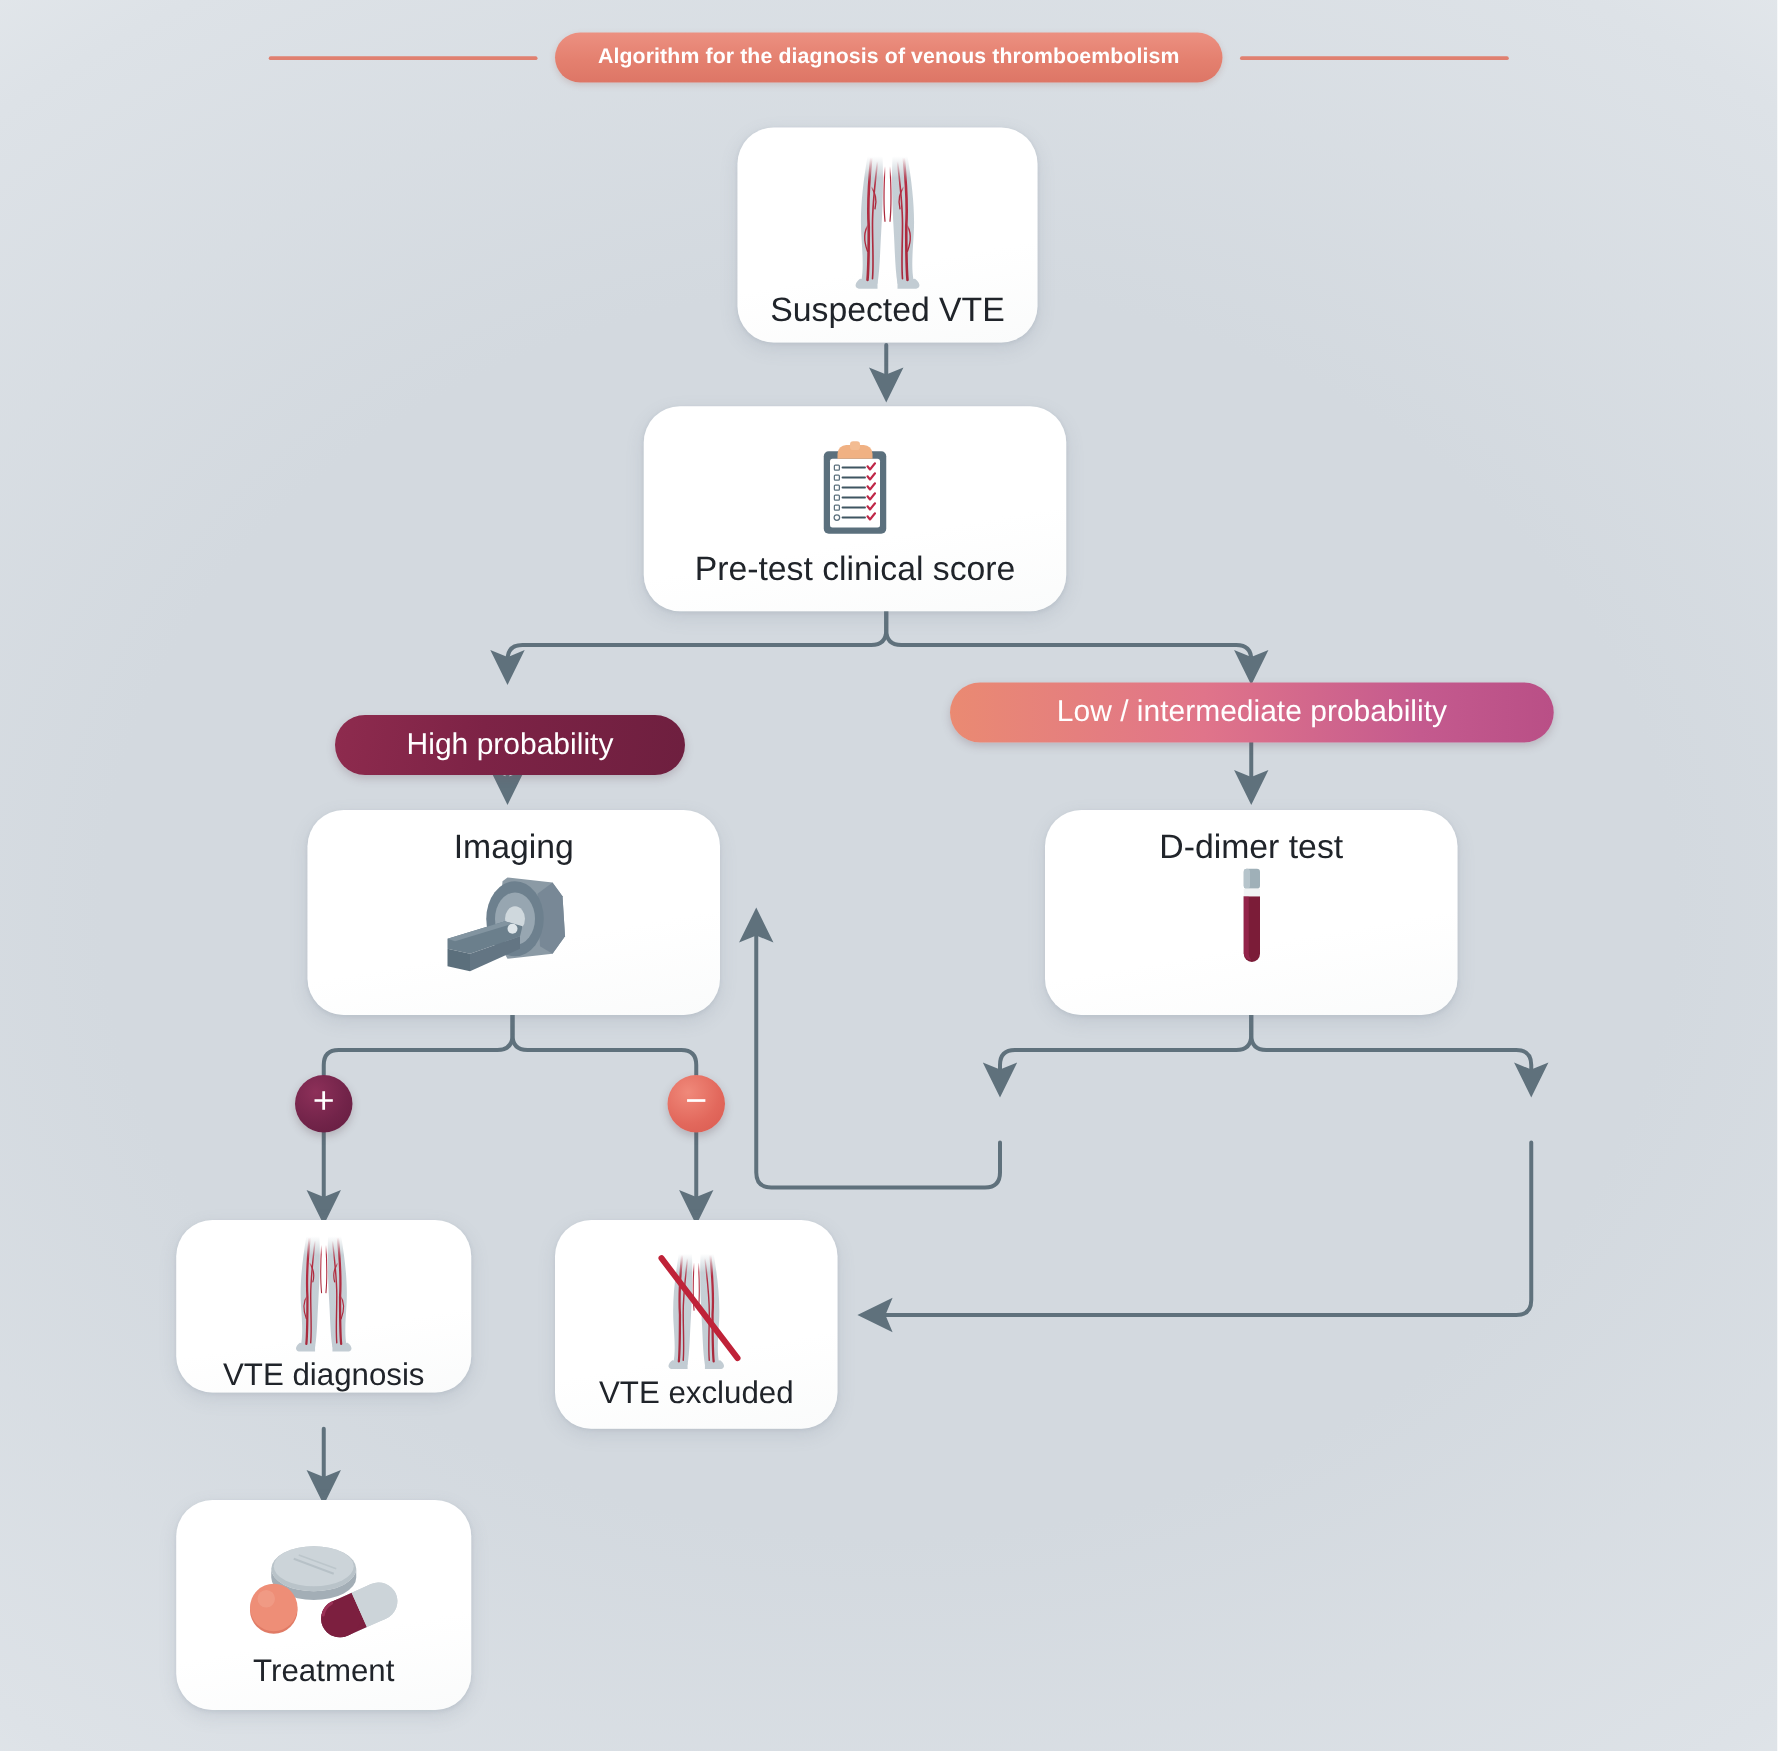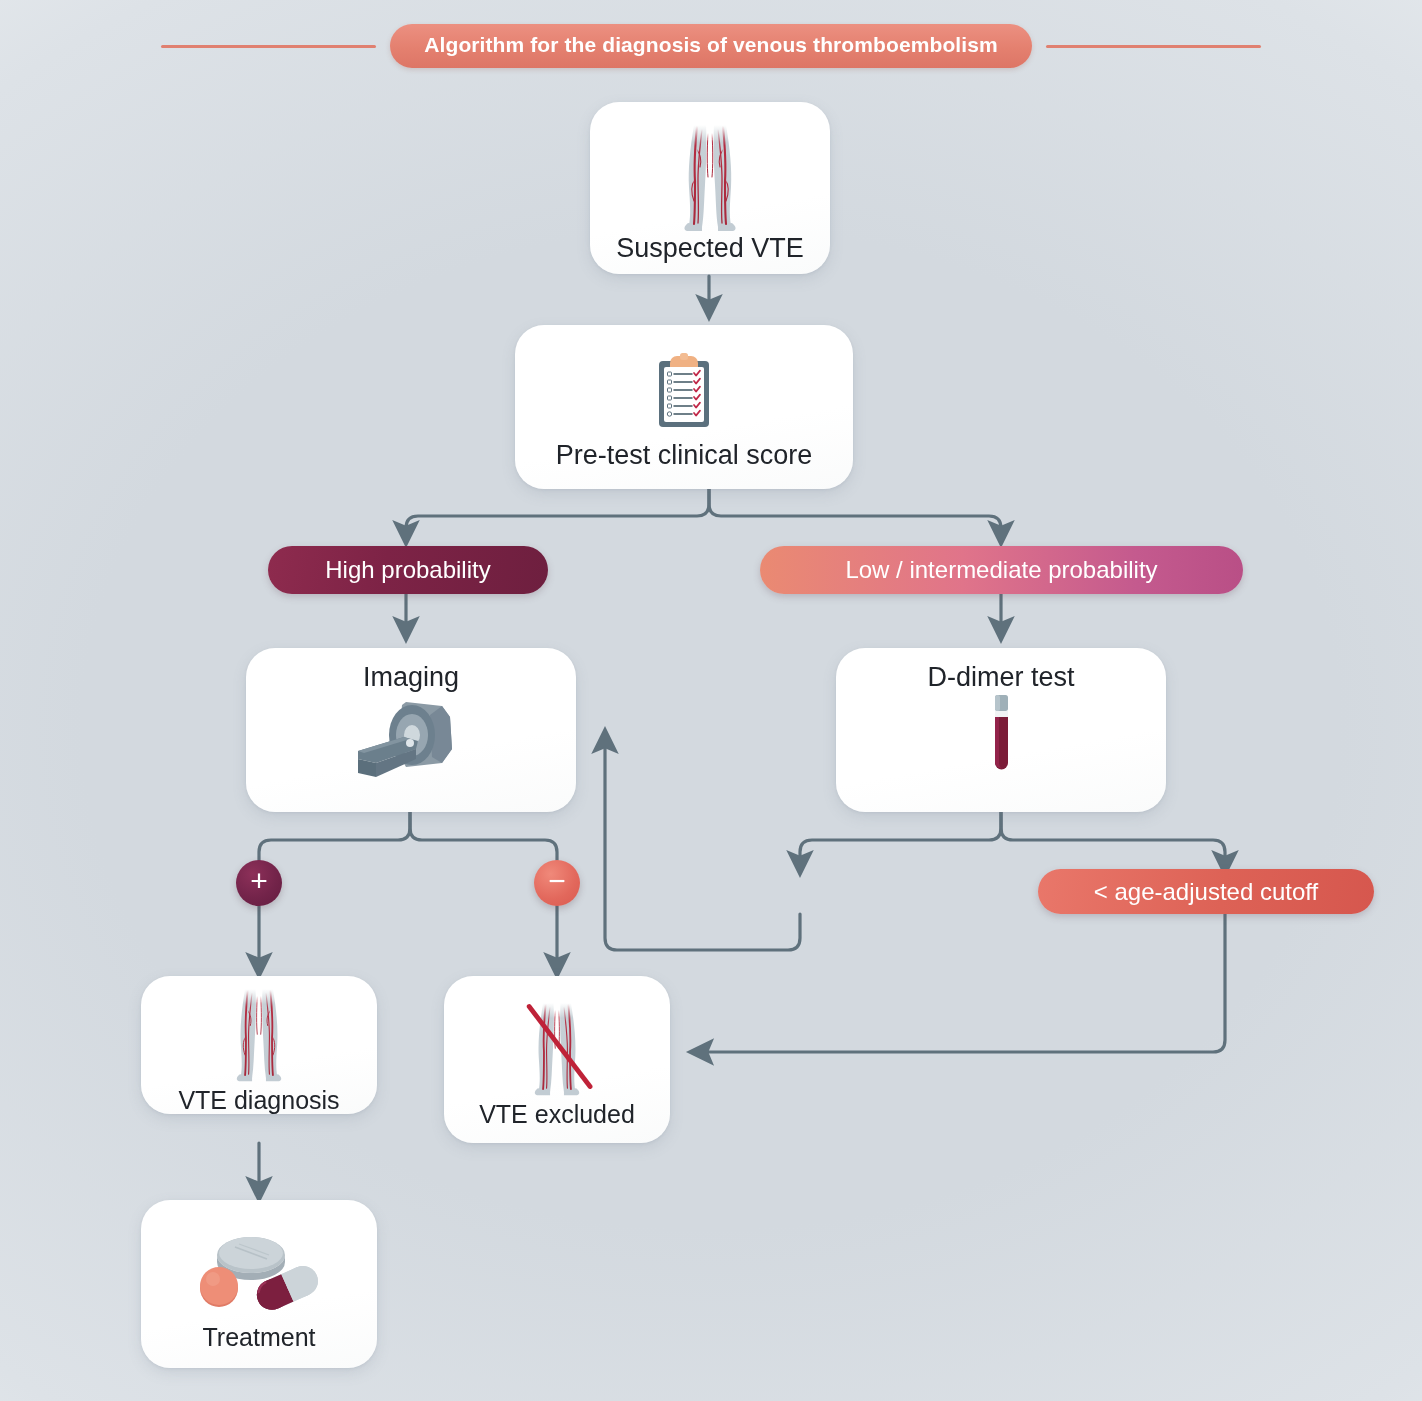--- a/index.html
+++ b/index.html
@@ -22,21 +22,21 @@
     display:flex;align-items:center;justify-content:center;gap:0;
   }
   .trule{height:3px;background:#e08070;border-radius:2px;}
   .trule.left{width:215px;margin-right:14px;}
   .trule.right{width:215px;margin-left:14px;}
   #title-pill{
     background:linear-gradient(180deg,#ec9081 0%,#e4806f 55%,#dd7666 100%);
     border-radius:28px;
     padding:9px 34px 11px;
     color:#ffffff;
-    font-size:21px;font-weight:700;letter-spacing:.1px;
+    font-size:17px;font-weight:700;letter-spacing:.1px;
     white-space:nowrap;
     box-shadow:0 2px 5px rgba(150,90,80,.22);
   }
 
   
   .card{
     position:absolute;
     background:linear-gradient(170deg,#ffffff 0%,#ffffff 62%,#fafbfb 100%);
     border-radius:29px;
     box-shadow:0 5px 14px rgba(110,125,140,.17), 0 1px 3px rgba(110,125,140,.12);
@@ -188,21 +188,21 @@
           <path d="M41,37 l2,2.6 l4,-5"></path>
           <path d="M41,45 l2,2.6 l4,-5"></path>
           <path d="M41,53 l2,2.6 l4,-5"></path>
           <path d="M41,61 l2,2.6 l4,-5"></path>
         </g>
       </svg>
     </div>
     <div class="lbl">Pre-test clinical score</div>
   </div>
 
-  <div class="pill dark" style="left:268px;top:546px;width:280px;height:48px;">
+  <div class="pill dark" style="left:268px;top:572px;width:280px;height:48px;">
     <span>High probability</span>
   </div>
 
   <div class="pill grad" style="left:760px;top:546px;width:483px;height:48px;">
     <span>Low / intermediate probability</span>
   </div>
 
   <div class="card" style="left:246px;top:648px;width:330px;height:164px;justify-content:flex-start;padding-top:16px;">
     <div class="lbl">Imaging</div>
     <div class="icon-wrap" style="margin-top:6px;">
@@ -236,23 +236,20 @@
   </div>
 
   <div class="badge plus" style="left:236px;top:860px;">
     <span class="g">+</span>
   </div>
   <div class="badge minus" style="left:534px;top:860px;">
     <span class="g">−</span>
   </div>
 
 
-  <div class="pill coral" style="left:1038px;top:869px;width:336px;height:45px;">
-    <span>&lt; age-adjusted cutoff</span>
-  </div>
 
   <div class="card small" style="left:141px;top:976px;width:236px;height:138px;padding-top:6px;">
     <div class="icon-wrap">
       <svg width="80" height="104" viewBox="0 0 92 112">
         <path d="M30,2 C26,26 24,46 25,64 C26,80 27,92 25,102 L38,104 C40,92 40,78 41,62 C42,44 43,22 42,2 Z" fill="url(#legfade)"></path>
         <path d="M50,2 C49,22 50,44 51,62 C52,78 52,92 54,104 L67,102 C65,92 66,80 67,64 C68,46 66,26 62,2 Z" fill="url(#legfade)"></path>
         <path d="M24,100 C20,103 19,107 23,108 L38,108 L38,102 Z" fill="#c2ccd3"></path>
         <path d="M68,100 C72,103 73,107 69,108 L54,108 L54,102 Z" fill="#c2ccd3"></path>
         <g stroke="url(#veinfade)" fill="none" stroke-linecap="round">
           <path d="M33,3 C31,24 30,42 31,58 C31,74 31,90 30,101" stroke-width="2.1"></path>

